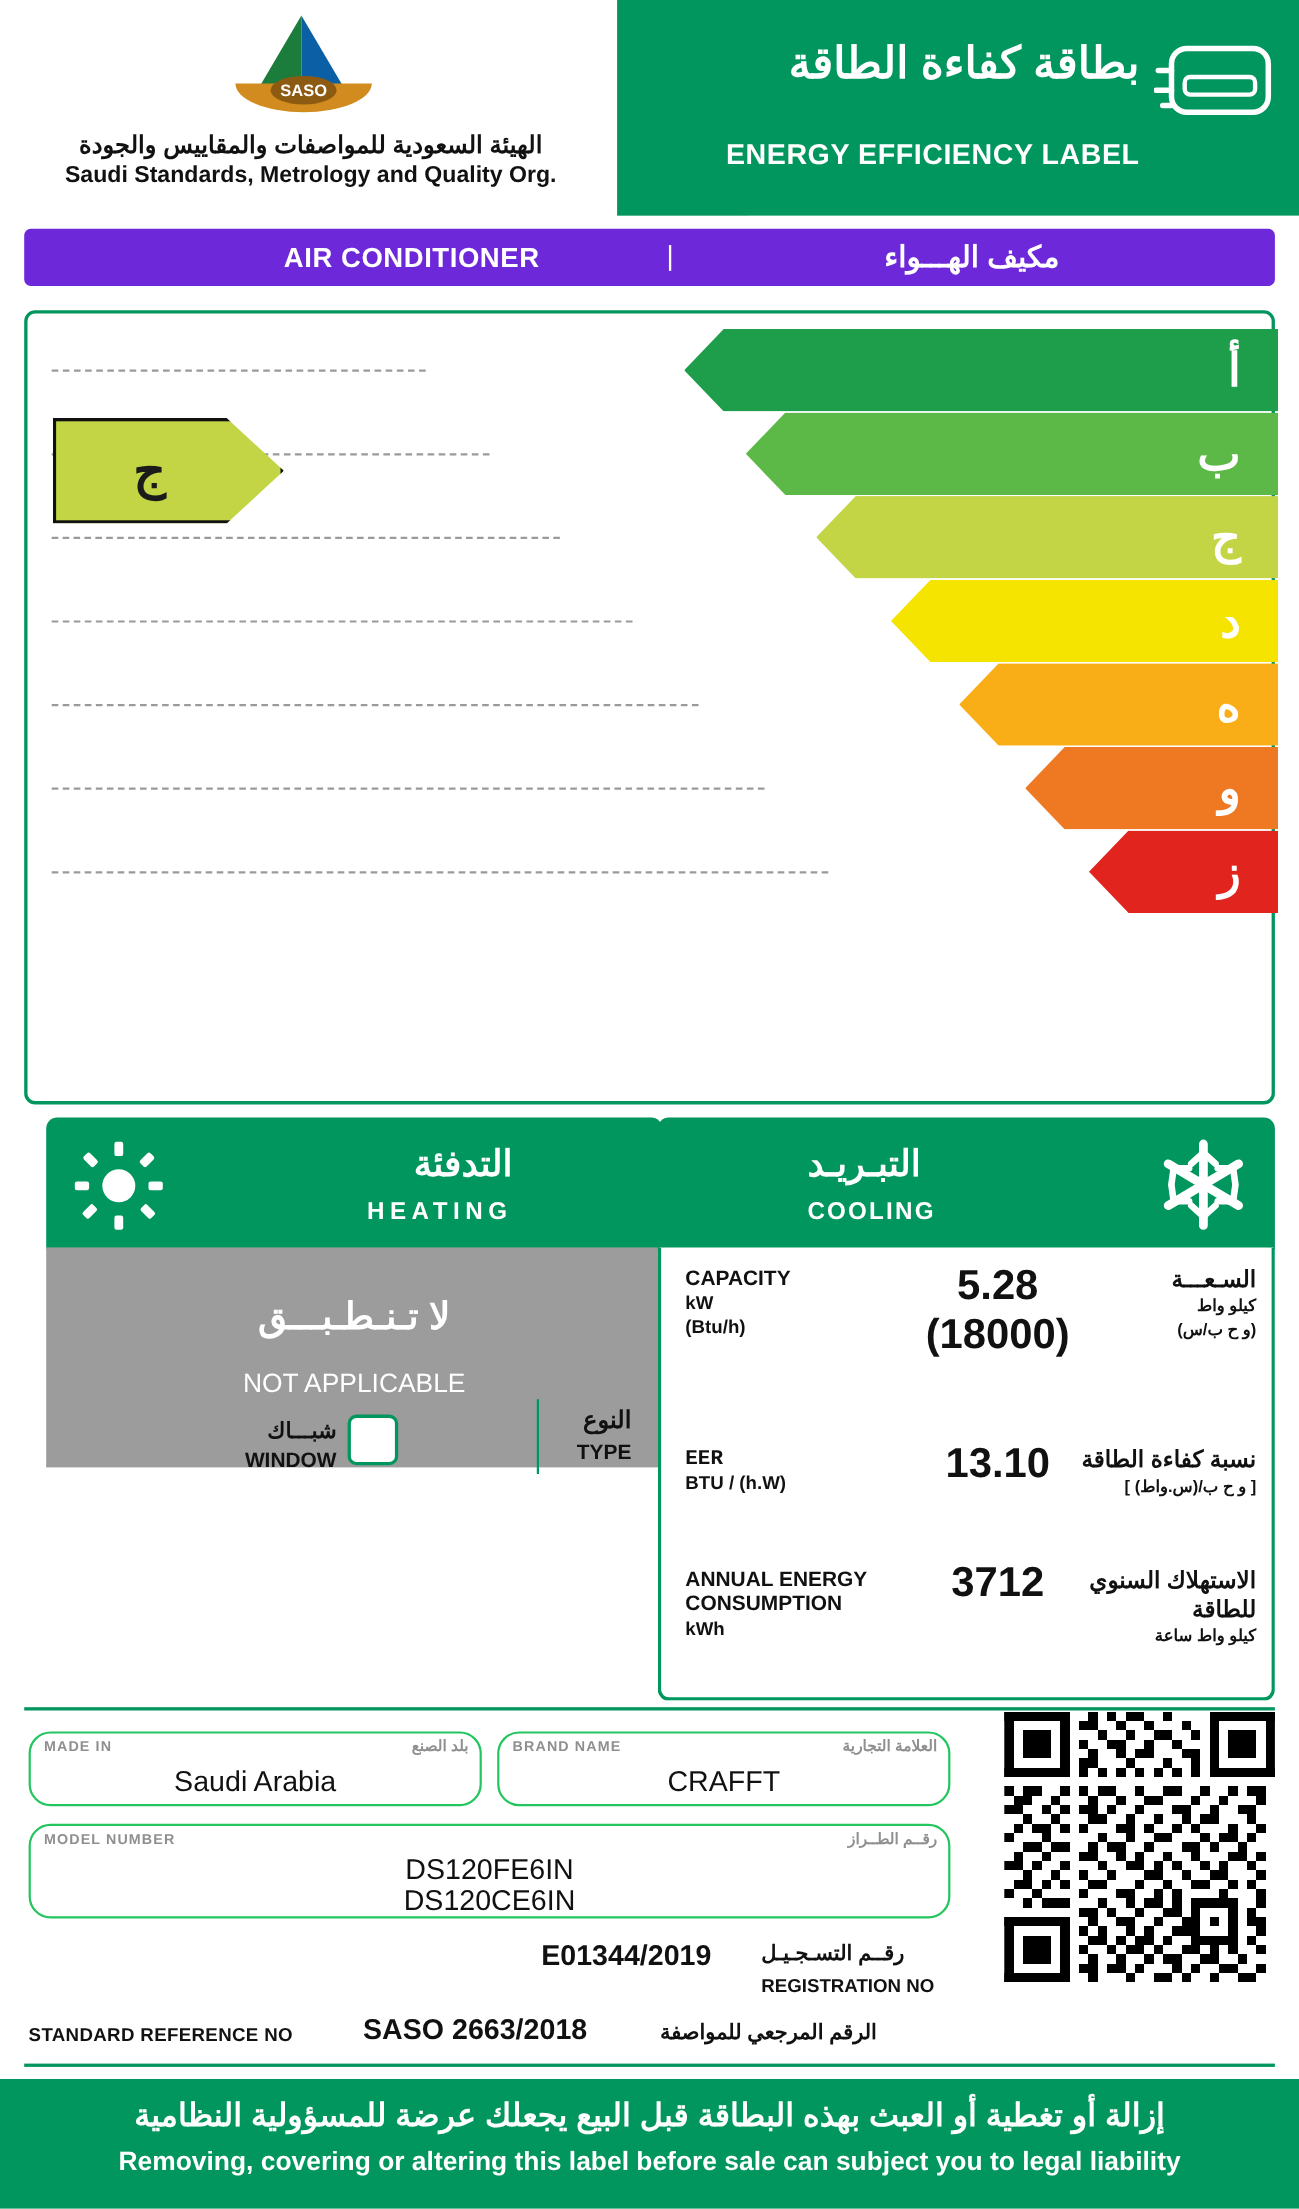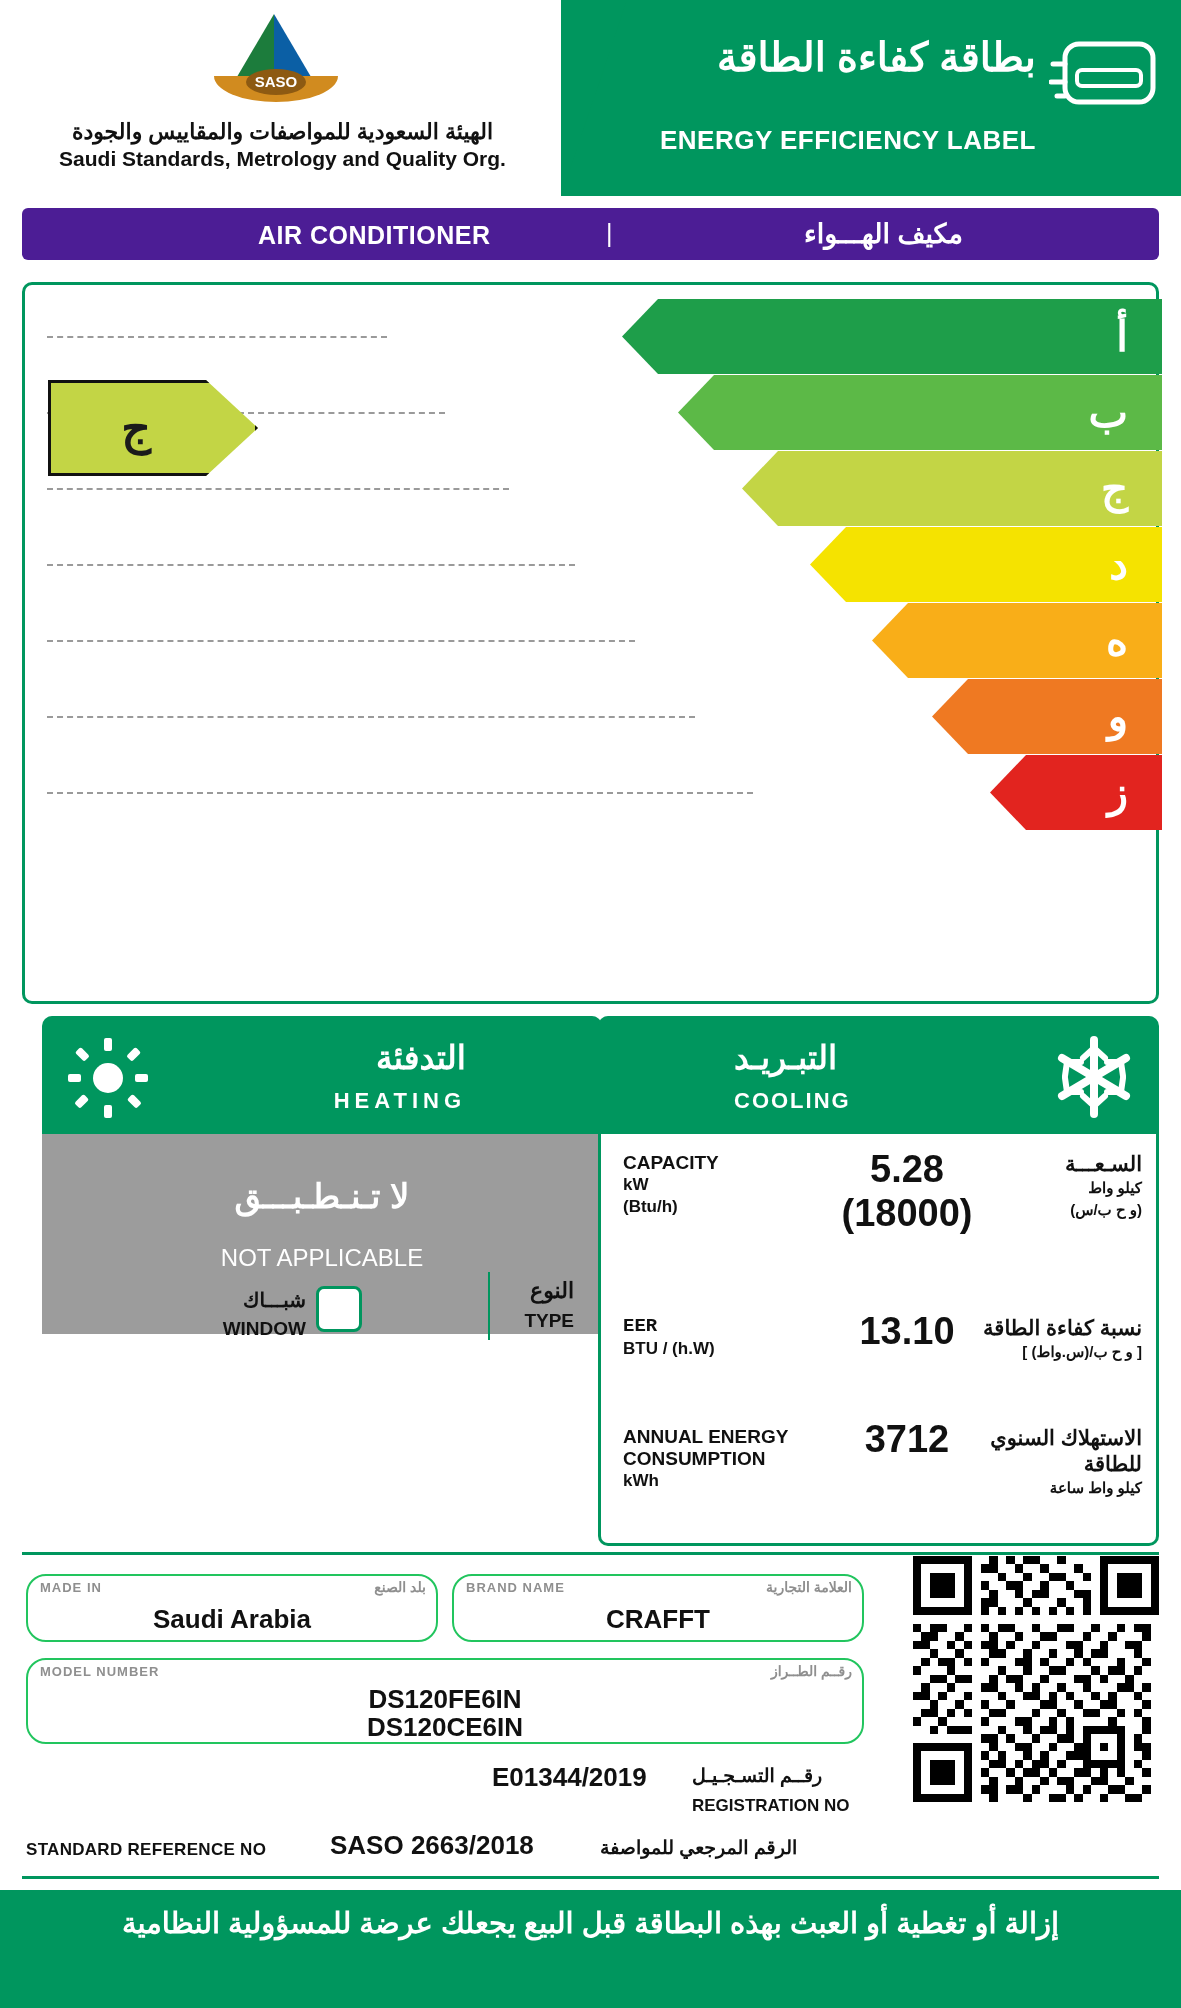--- a/index.html
+++ b/index.html
@@ -46,21 +46,21 @@
     position:absolute;right:145px;top:125px;
     font-size:26px;font-weight:bold;color:#fff;letter-spacing:0.5px;
   }
   .ac-icon{
     position:absolute;right:22px;top:30px;width:110px;height:100px;
   }
 
   
   .product-bar{
     position:absolute;left:22px;top:208px;width:1137px;height:52px;
-    background:#4c1d95;border-radius:6px;
+    background:#6d28d9;border-radius:6px;
     color:#fff;
   }
   .product-en{
     position:absolute;left:236px;top:13px;font-size:25px;font-weight:bold;letter-spacing:0.5px;
   }
   .product-sep{
     position:absolute;left:584px;top:11px;font-size:25px;color:#fff;
   }
   .product-ar{
     position:absolute;right:196px;top:10px;font-size:27px;font-weight:bold;direction:rtl;
@@ -176,21 +176,21 @@
 
   
   .hr-green{
     position:absolute;left:22px;width:1137px;border-top:3px solid #00965e;
   }
   .field{
     position:absolute;border:2px solid #22c55e;border-radius:20px;background:#fff;box-sizing:border-box;
   }
   .field-cap-en{position:absolute;left:12px;top:4px;font-size:13px;font-weight:bold;color:#8f8f8f;letter-spacing:1px;}
   .field-cap-ar{position:absolute;right:10px;top:3px;font-size:14px;font-weight:bold;color:#8f8f8f;direction:rtl;}
-  .field-val{position:absolute;left:0;width:100%;text-align:center;font-size:26px;font-weight:bold;color:#111;}
+  .field-val{position:absolute;left:0;width:100%;text-align:center;font-size:26px;font-weight:normal;color:#111;}
 
   .std-en{position:absolute;left:26px;font-size:17px;font-weight:bold;color:#111;letter-spacing:0.3px;}
   .reg-en{position:absolute;font-size:17px;font-weight:bold;color:#111;}
   .info-ar{position:absolute;font-size:19px;font-weight:bold;color:#111;direction:rtl;}
   .info-val{position:absolute;font-size:26px;font-weight:bold;color:#111;}
 
   .qr{
     position:absolute;right:22px;top:1556px;width:246px;height:246px;
   }
 
@@ -667,15 +667,16 @@
         <rect x="22" y="28" width="1" height="1"></rect>
           <rect x="25" y="28" width="2" height="1"></rect>
       </g>
     </svg>
   </div>
 
   <div class="hr-green" style="top:1876px;"></div>
 
   <div class="footer">
     <div class="footer-ar">إزالة أو تغطية أو العبث بهذه البطاقة قبل البيع يجعلك عرضة للمسؤولية النظامية</div>
+    <div class="footer-en">Removing, covering or altering this label before sale can subject you to legal liability</div>
   </div>
 
 </div>
 
 </body></html>

